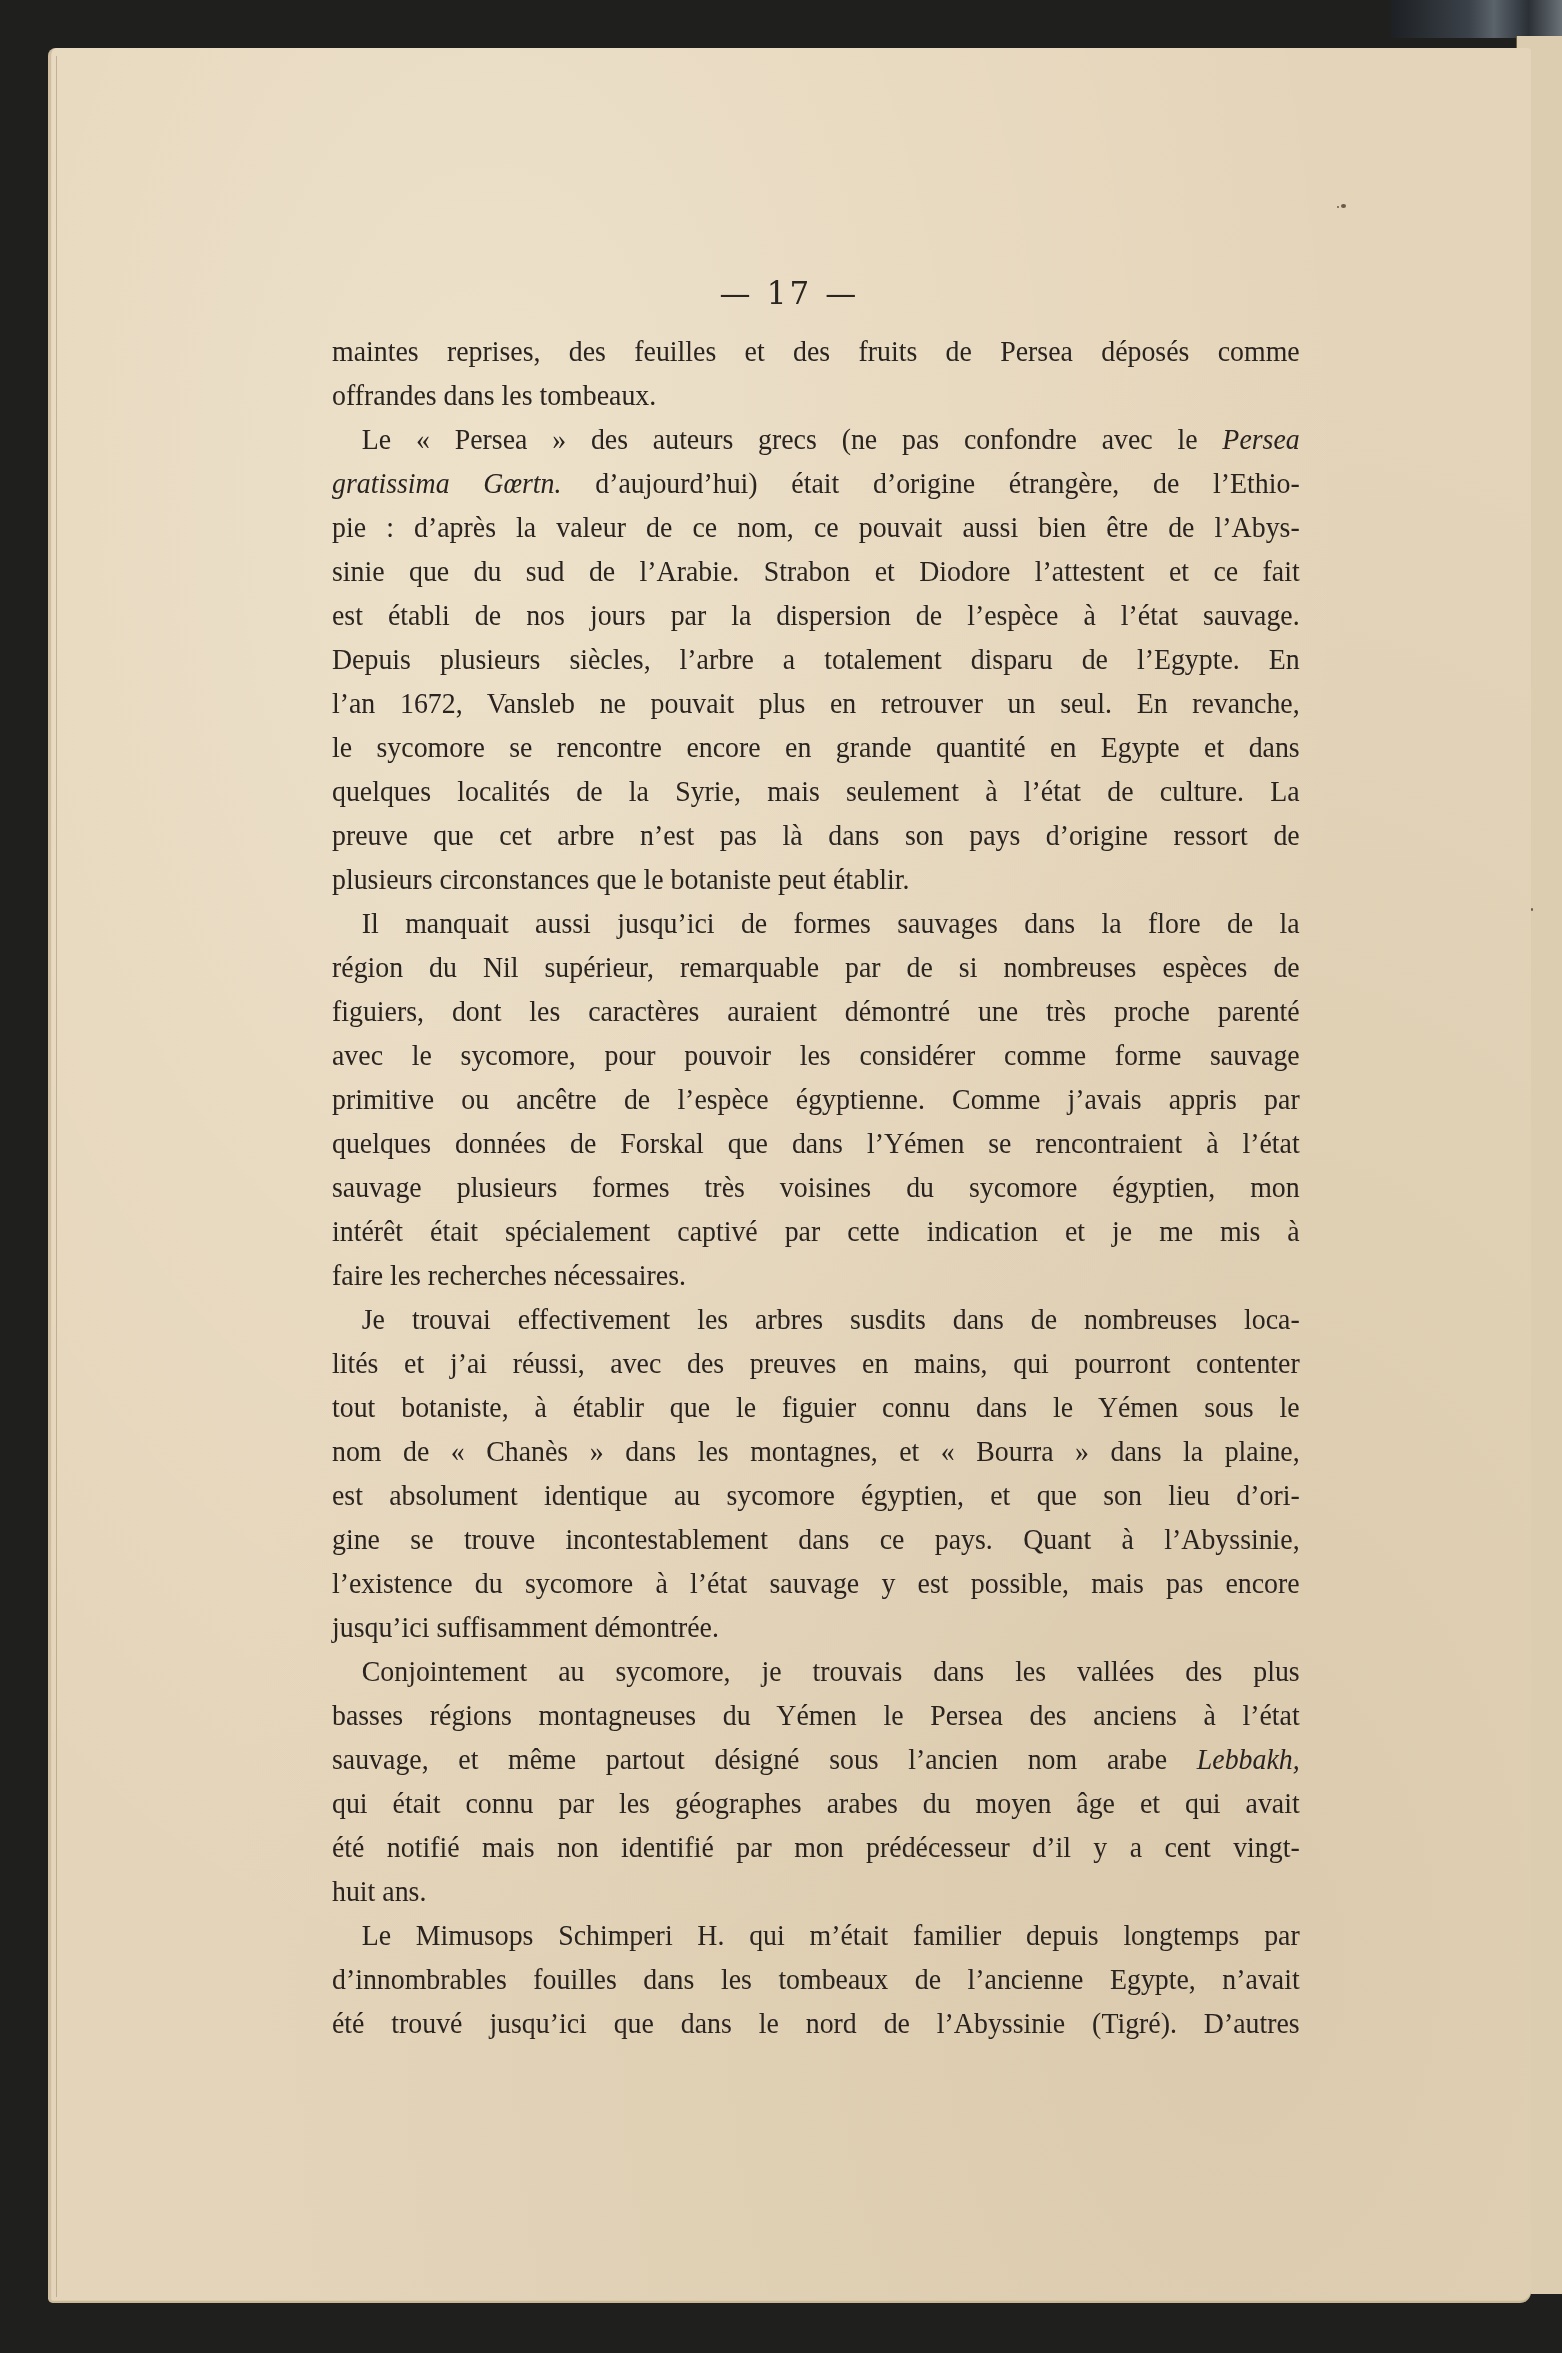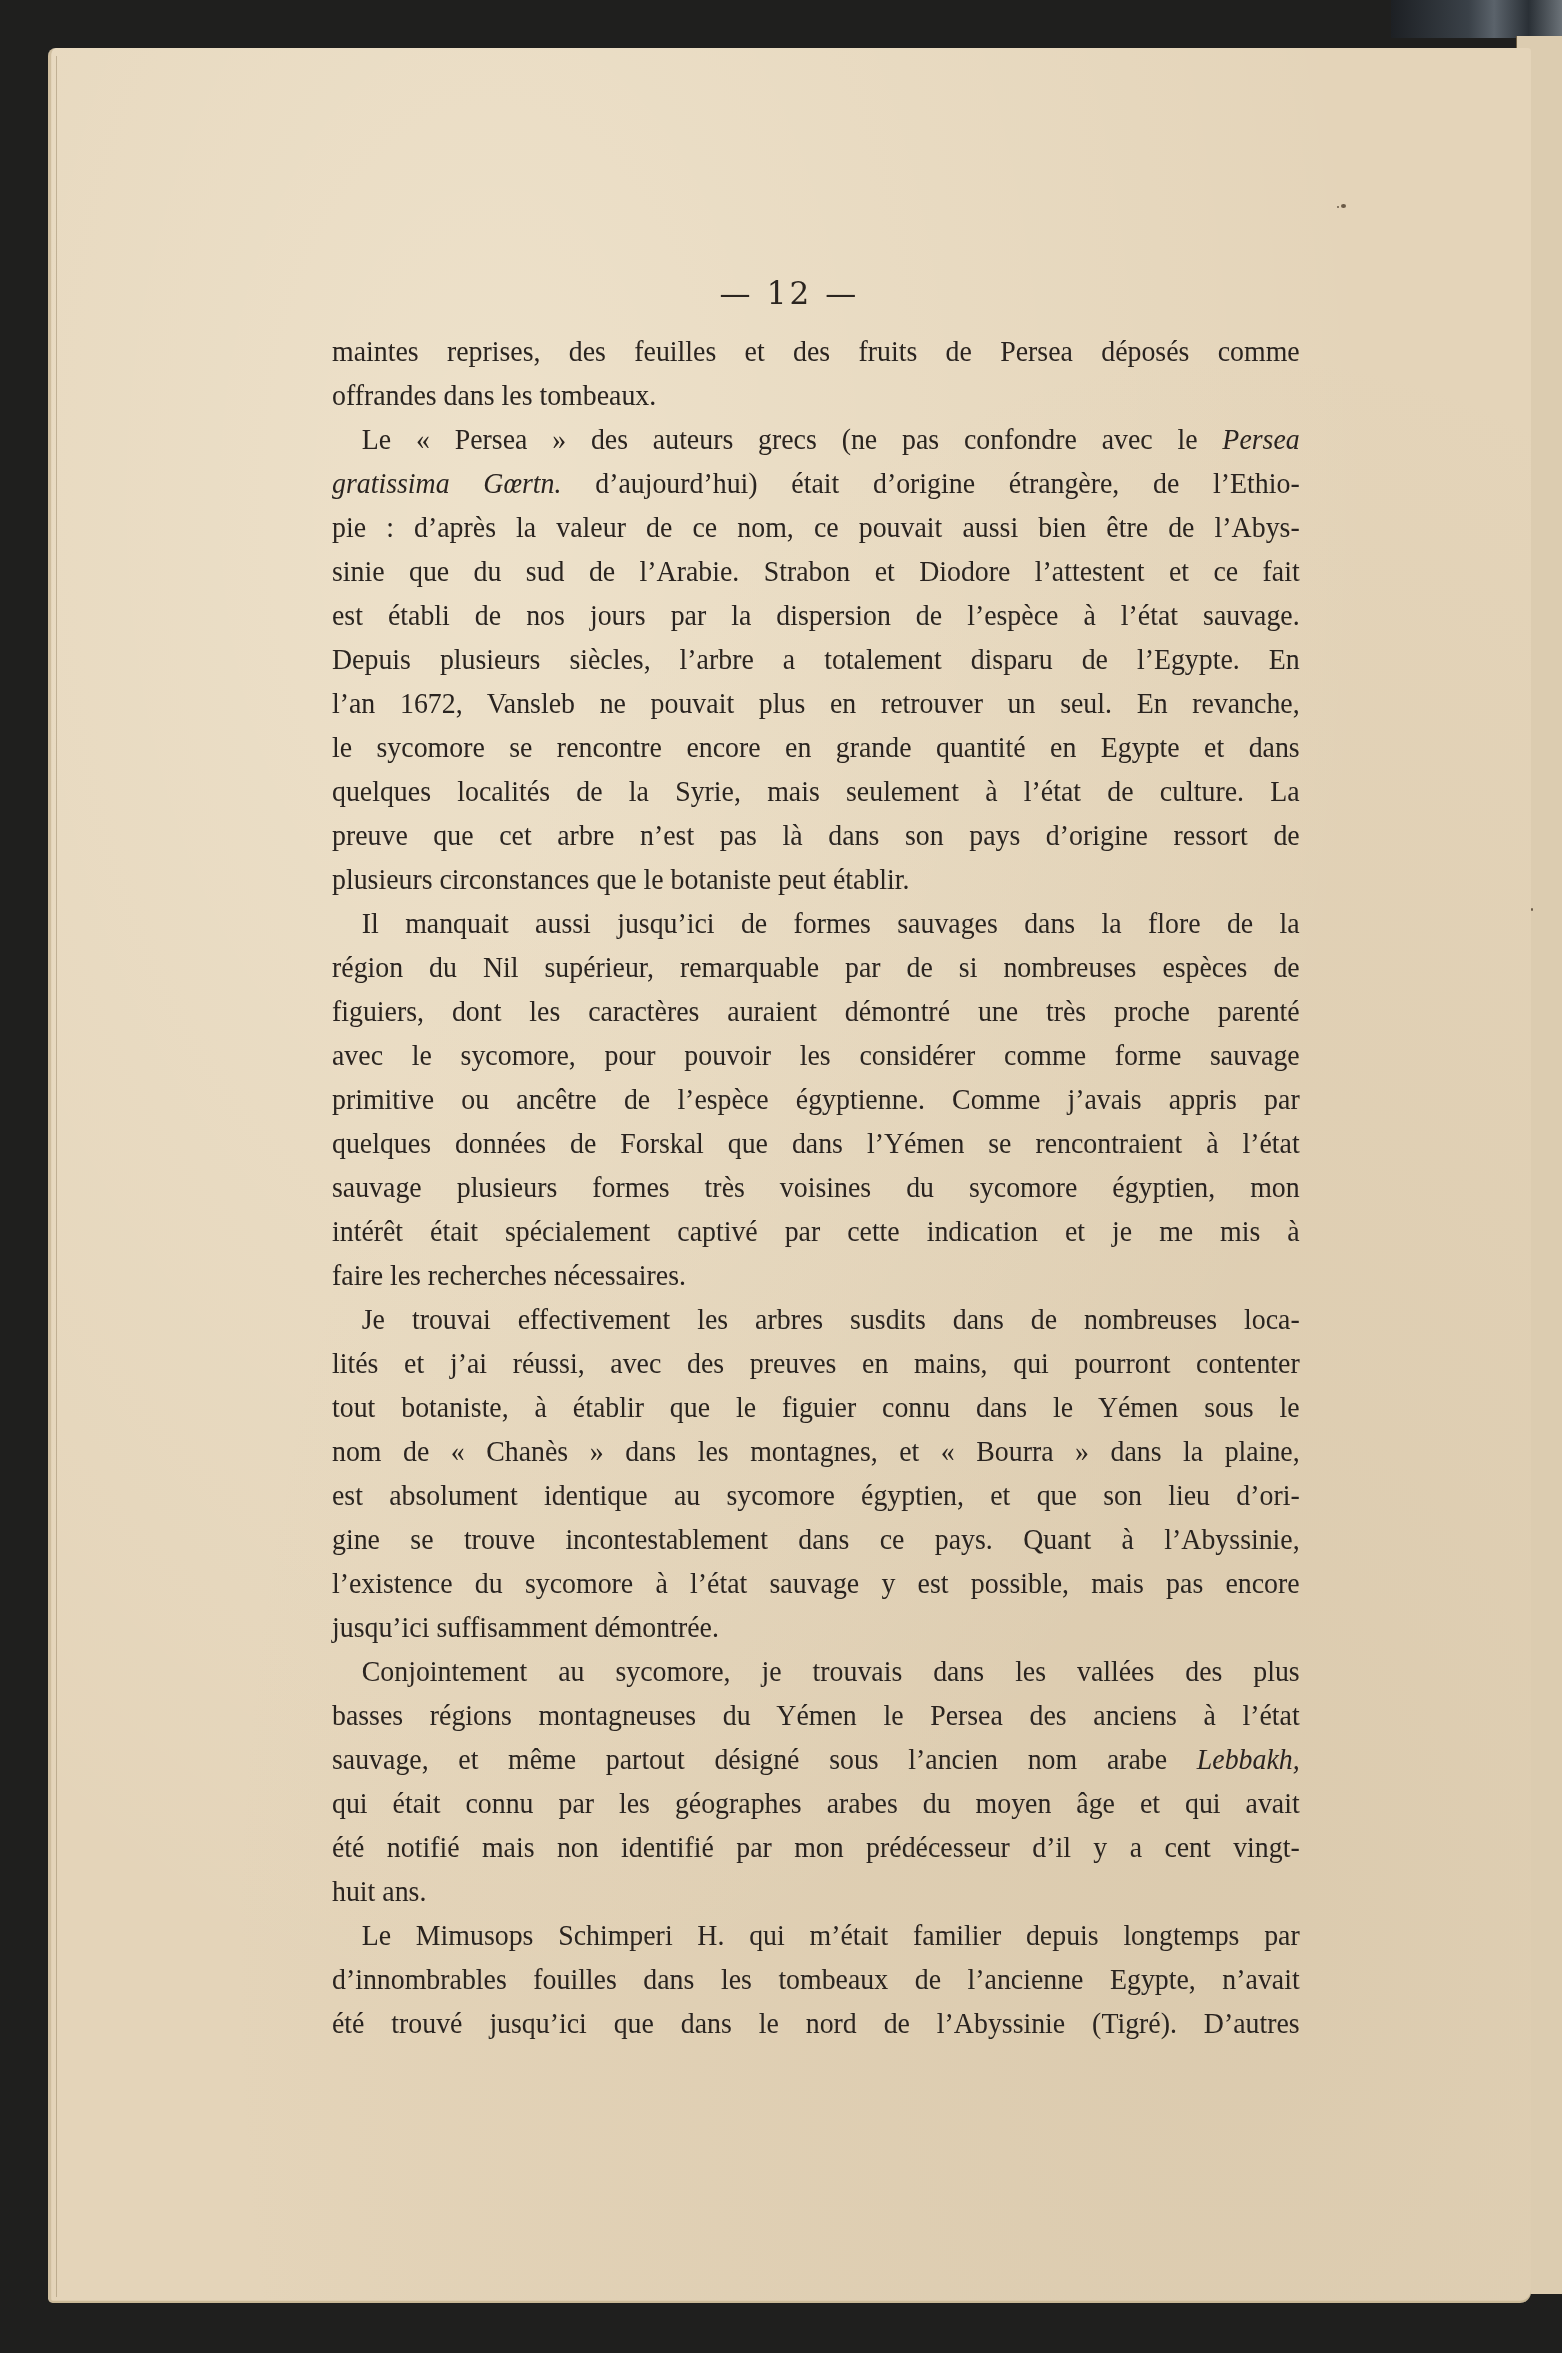--- a/index.html
+++ b/index.html
@@ -54,21 +54,21 @@
   }
 </style>
 </head>
 <body>
 
 <div class="top-strip"></div>
 <div class="back-page"></div>
 
 <div class="page">
   <div class="page-inner-rule"></div>
-  <div class="page-number">— 12 —</div>
+  <div class="page-number">— 17 —</div>
   <div class="text-block" id="text-block">
       <div>
         <span class="line">maintes reprises, des feuilles et des fruits de Persea déposés comme</span>
         <span class="line last">offrandes dans les tombeaux.</span>
       </div>
       <div>
         <span class="line indent">Le « Persea » des auteurs grecs (ne pas confondre avec le <span class="it">Persea</span></span>
         <span class="line"><span class="it">gratissima Gœrtn.</span> d’aujourd’hui) était d’origine étrangère, de l’Ethio-</span>
         <span class="line">pie : d’après la valeur de ce nom, ce pouvait aussi bien être de l’Abys-</span>
         <span class="line">sinie que du sud de l’Arabie. Strabon et Diodore l’attestent et ce fait</span>

